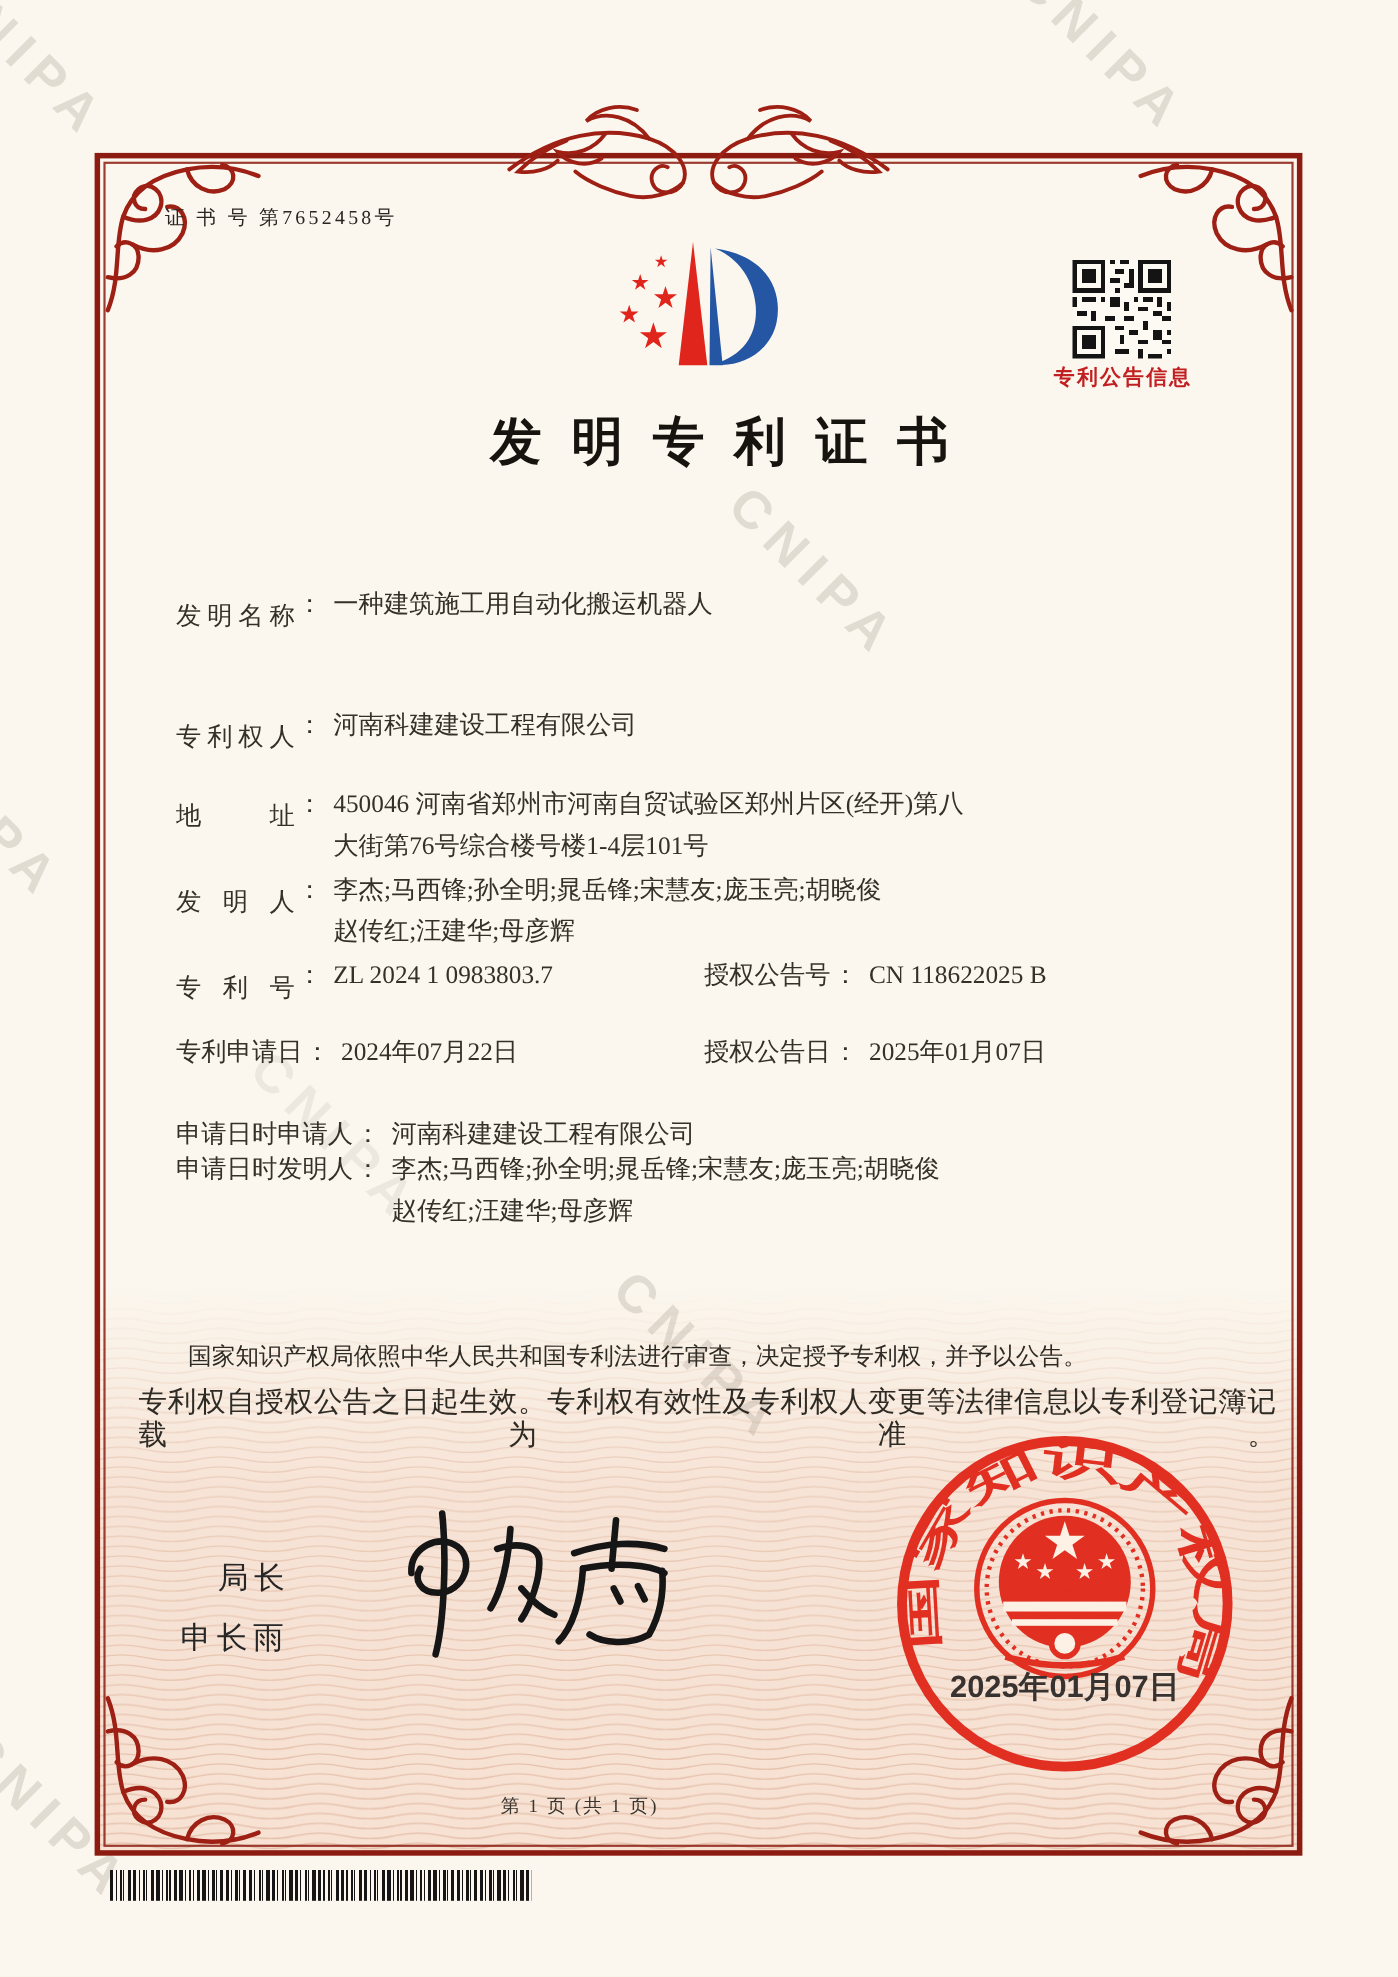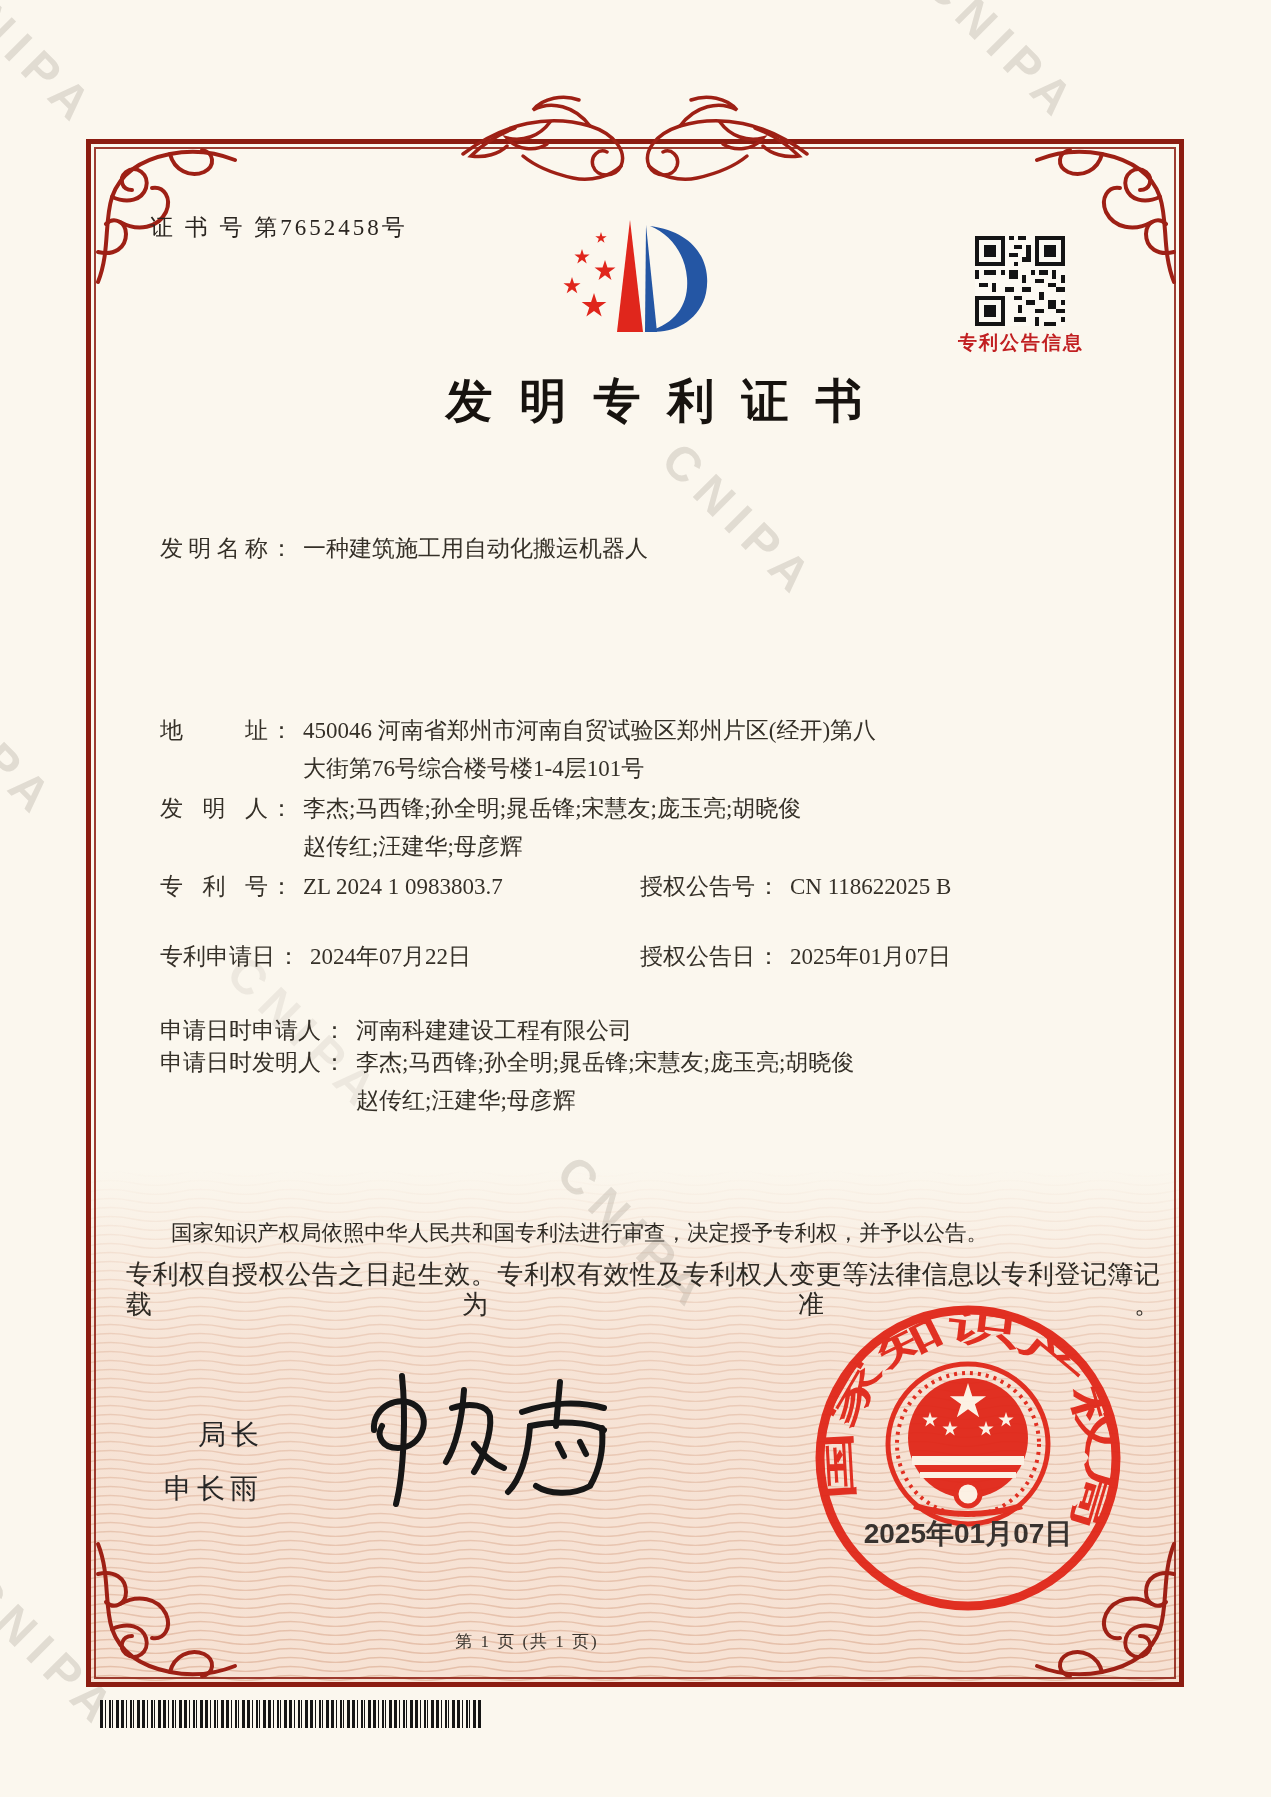--- a/index.html
+++ b/index.html
@@ -10,31 +10,31 @@
       font-size:48px;letter-spacing:10px;color:#a79f93;opacity:.30;
       transform:rotate(45deg);transform-origin:left top;white-space:nowrap;pointer-events:none;}
   
   .frame{position:absolute;left:86px;top:139px;width:1098px;height:1548px;
          border:5px solid #8c1c11;box-sizing:border-box;}
   .frame::after{content:"";position:absolute;inset:3px;border:2px solid #8c1c11;opacity:.85;}
   .ornament{position:absolute;pointer-events:none;}
   
   .waves{position:absolute;left:88px;top:1168px;pointer-events:none;}
   
-  .cert-no{position:absolute;left:150px;top:212px;font-size:23px;letter-spacing:3px;color:#2a2520;}
+  .cert-no{position:absolute;left:150px;top:186px;font-size:18px;letter-spacing:3px;color:#2a2520;}
   .logo{position:absolute;left:538px;top:218px;}
   .qr{position:absolute;left:975px;top:236px;}
   .qr-label{position:absolute;left:958px;top:330px;font-size:19px;font-weight:bold;
             color:#c11f21;letter-spacing:2px;}
   .title{position:absolute;left:86px;top:370px;width:1136px;text-align:center;
          font-size:47px;font-weight:bold;letter-spacing:27px;text-indent:27px;color:#17130f;}
   
   .row{position:absolute;left:160px;font-size:23px;line-height:38px;color:#353028;white-space:nowrap;}
   .row .lbl{display:inline-block;vertical-align:top;}
-  .row .spread{width:108px;text-align:justify;text-align-last:justify;}
+  .row .spread{width:108px;text-align:justify;text-align-last:justify;margin-top:11px;}
   .row .colon{display:inline-block;vertical-align:top;margin:0 10px 0 2px;}
   .row .val{display:inline-block;vertical-align:top;white-space:normal;}
   .row .val2{display:inline-block;vertical-align:top;}
   .row-right{left:640px;}
   
   .legal1{position:absolute;left:128px;top:1218px;width:1030px;font-size:21.5px;
           line-height:30px;color:#2e2a24;text-indent:2em;}
   .legal2{position:absolute;left:126px;top:1260px;width:1034px;font-size:26px;
           line-height:30px;color:#2e2a24;text-align:justify;text-align-last:justify;}
   
@@ -197,20 +197,23 @@
     </g>
   </svg>
   <div class="qr-label">专利公告信息</div>
 
   <div class="title">发明专利证书</div>
 
   <div class="row" style="top:530px">
     <span class="lbl spread">发明名称</span><span class="colon">：</span><span class="val">一种建筑施工用自动化搬运机器人</span>
   </div>
 
+  <div class="row" style="top:640px">
+    <span class="lbl spread">专利权人</span><span class="colon">：</span><span class="val">河南科建建设工程有限公司</span>
+  </div>
 
   <div class="row" style="top:712px">
     <span class="lbl spread">地址</span><span class="colon">：</span><span class="val2"><span style="display:block">450046 河南省郑州市河南自贸试验区郑州片区(经开)第八</span><span style="display:block">大街第76号综合楼号楼1-4层101号</span></span>
   </div>
 
   <div class="row" style="top:790px">
     <span class="lbl spread">发明人</span><span class="colon">：</span><span class="val2"><span style="display:block">李杰;马西锋;孙全明;晁岳锋;宋慧友;庞玉亮;胡晓俊</span><span style="display:block">赵传红;汪建华;母彦辉</span></span>
   </div>
 
   <div class="row" style="top:868px">

